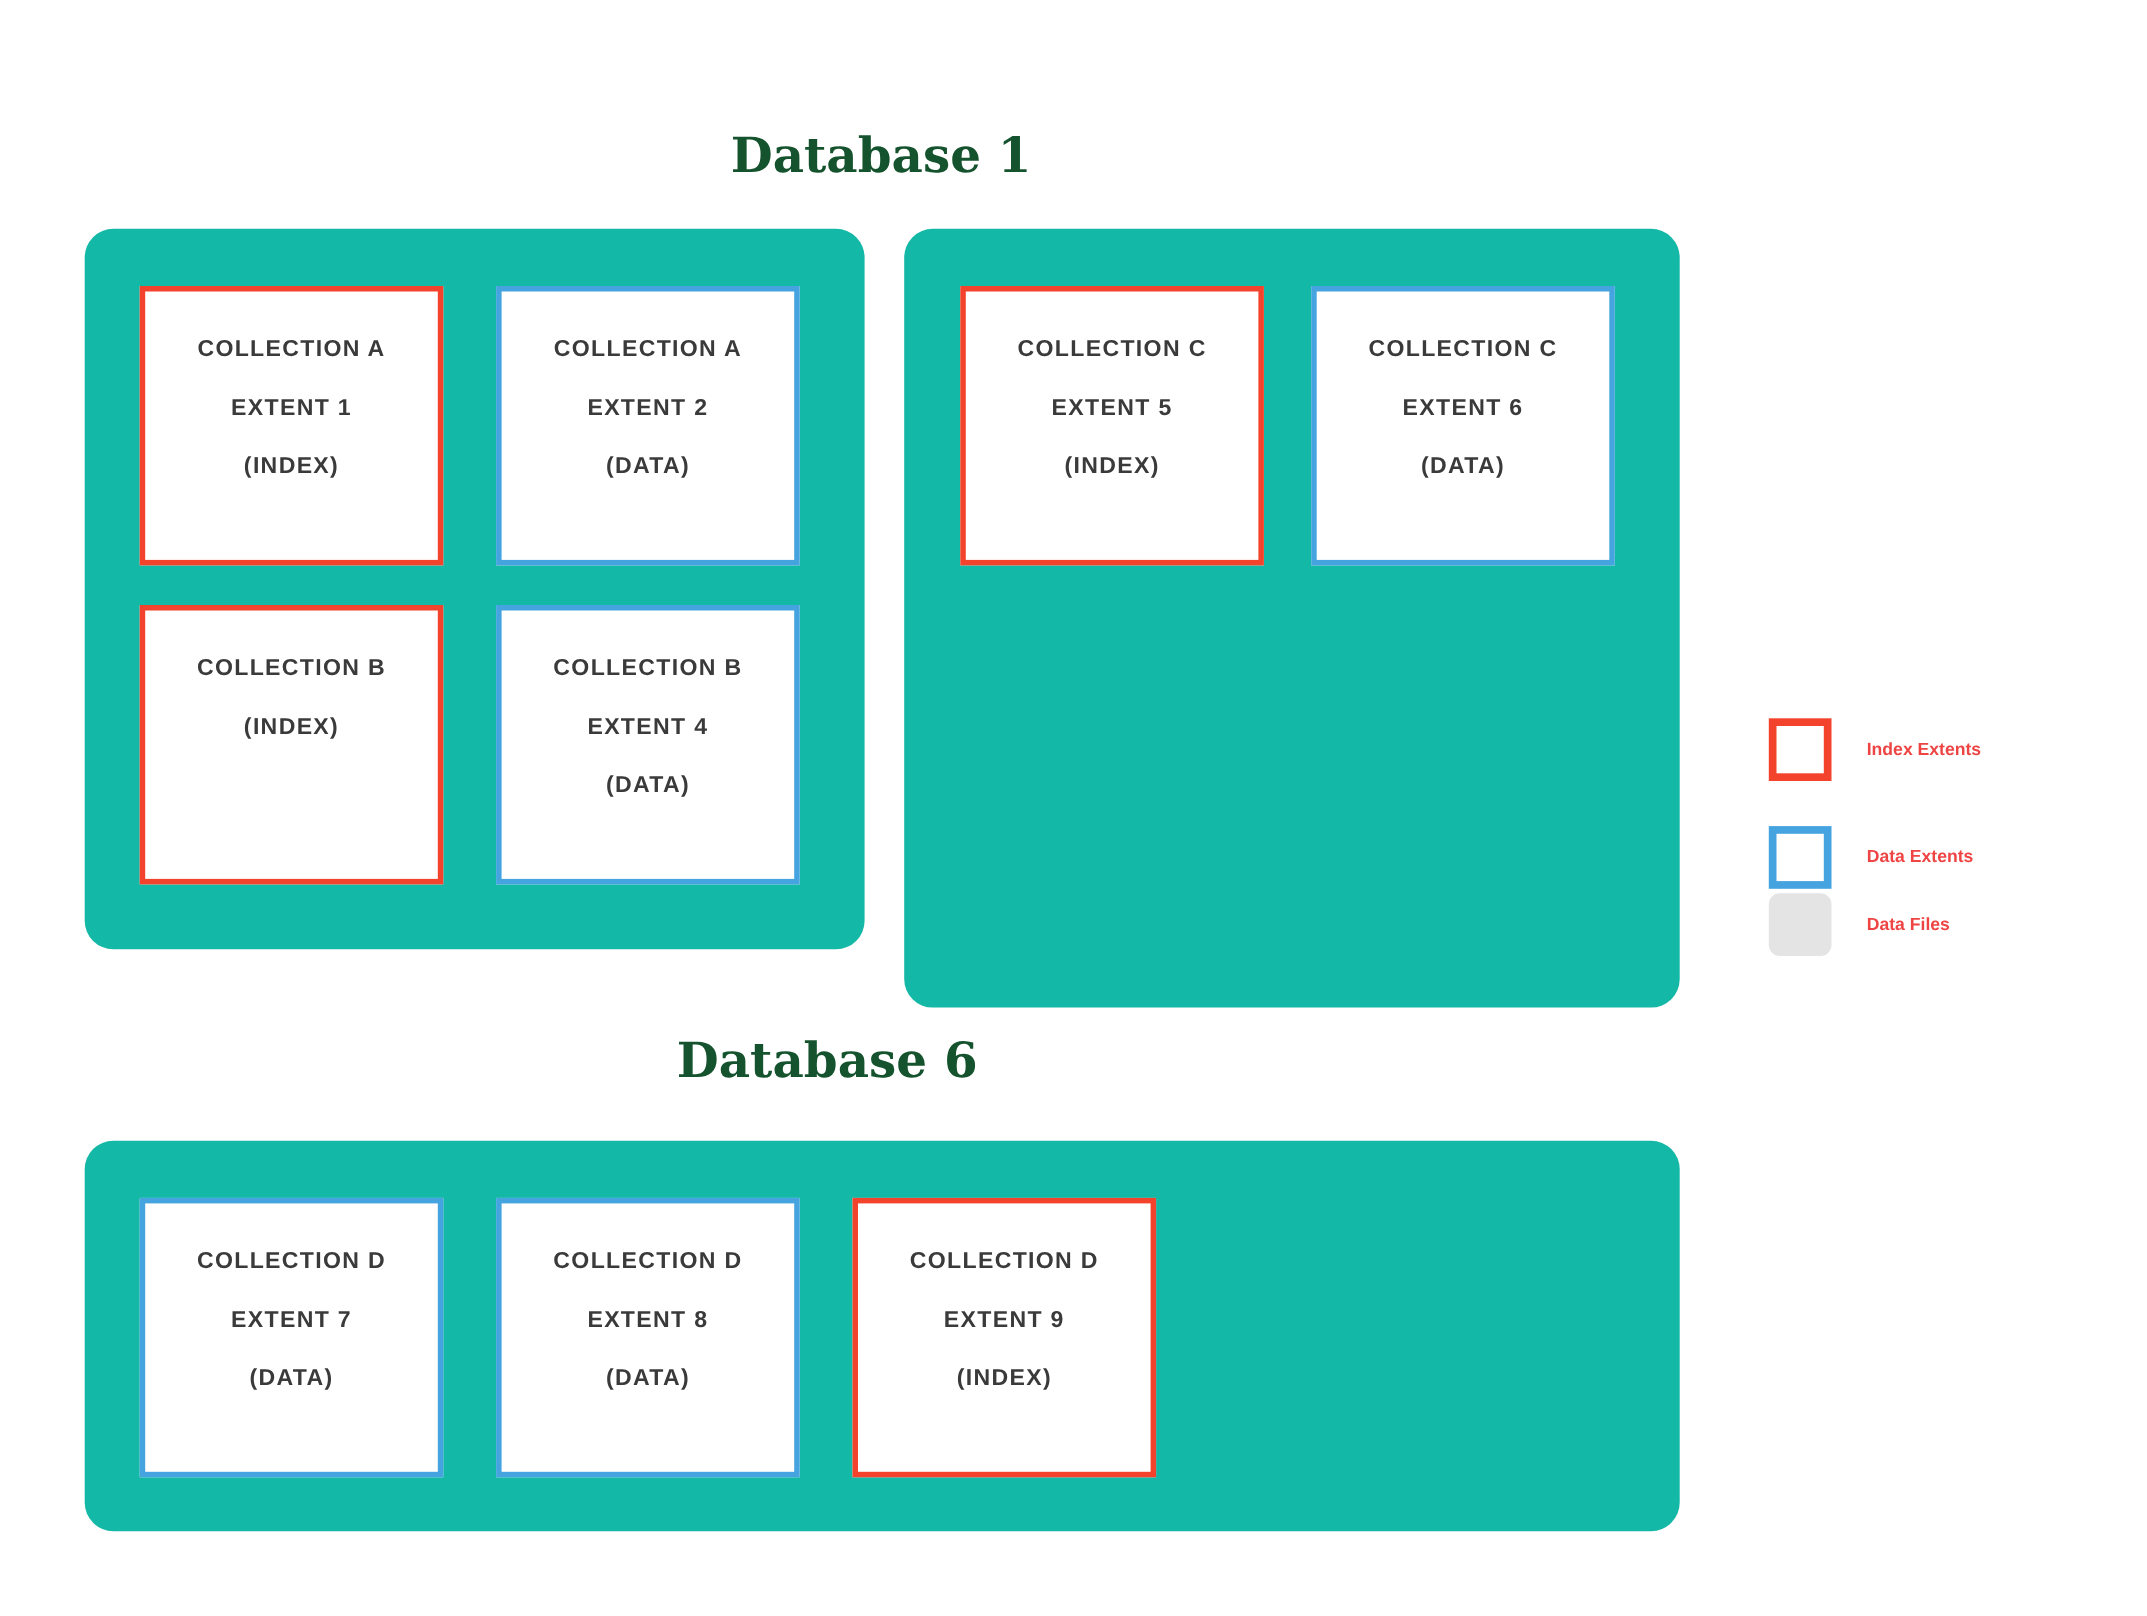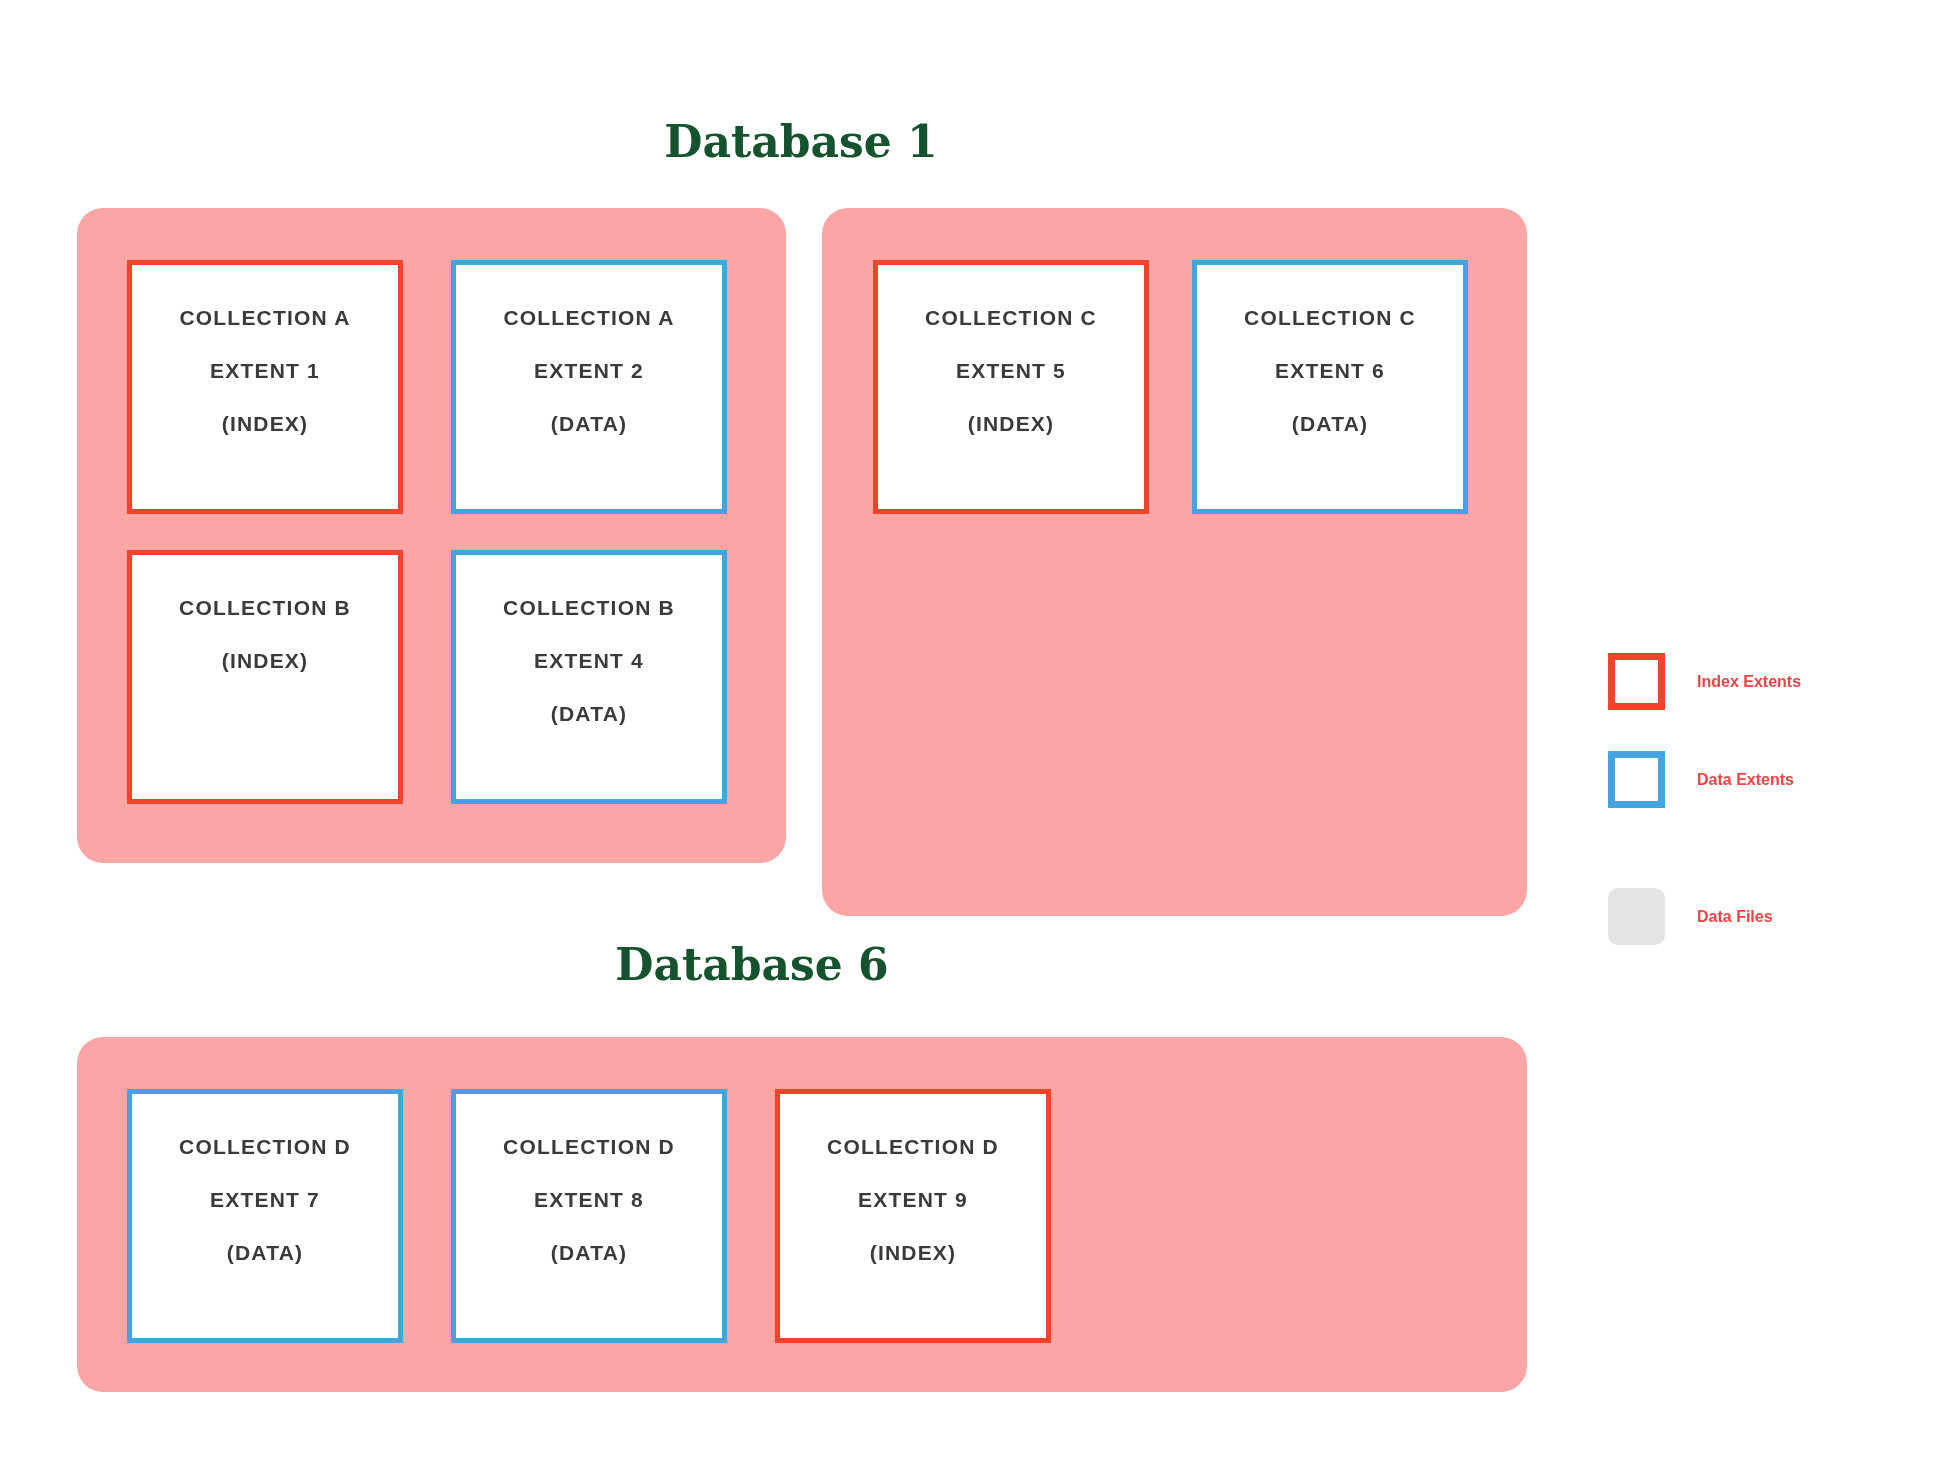--- a/index.html
+++ b/index.html
@@ -20,21 +20,21 @@
     transform: translateX(-50%);
     white-space: nowrap;
     font-family: "DejaVu Serif", serif;
     font-weight: 700;
     font-size: 44px;
     color: #14532d;
     letter-spacing: 0px;
   }
   .data-file {
     position: absolute;
-    background: #fca5a5;
+    background: #14b8a6;
     border-radius: 26px;
   }
   .extent {
     position: absolute;
     width: 276px;
     height: 254px;
     box-sizing: border-box;
     background: #ffffff;
     border: 5px solid #000;
     padding-top: 26px;
@@ -117,21 +117,21 @@
 
   <div>
     <div class="legend-item" style="top:653px;">
       <span class="swatch index"></span>
       <span class="legend-label">Index Extents</span>
     </div>
     <div class="legend-item" style="top:751px;">
       <span class="swatch data"></span>
       <span class="legend-label">Data Extents</span>
     </div>
-    <div class="legend-item" style="top:888px;">
+    <div class="legend-item" style="top:812px;">
       <span class="swatch file"></span>
       <span class="legend-label">Data Files</span>
     </div>
   </div>
 
   <div class="db-title" style="left:752px; top:939px;">Database 6</div>
 
   <div class="data-file" style="left:77px; top:1037px; width:1450px; height:355px;">
     <div class="extent data" style="left:50px; top:52px;">
       <div class="line">COLLECTION D</div>

